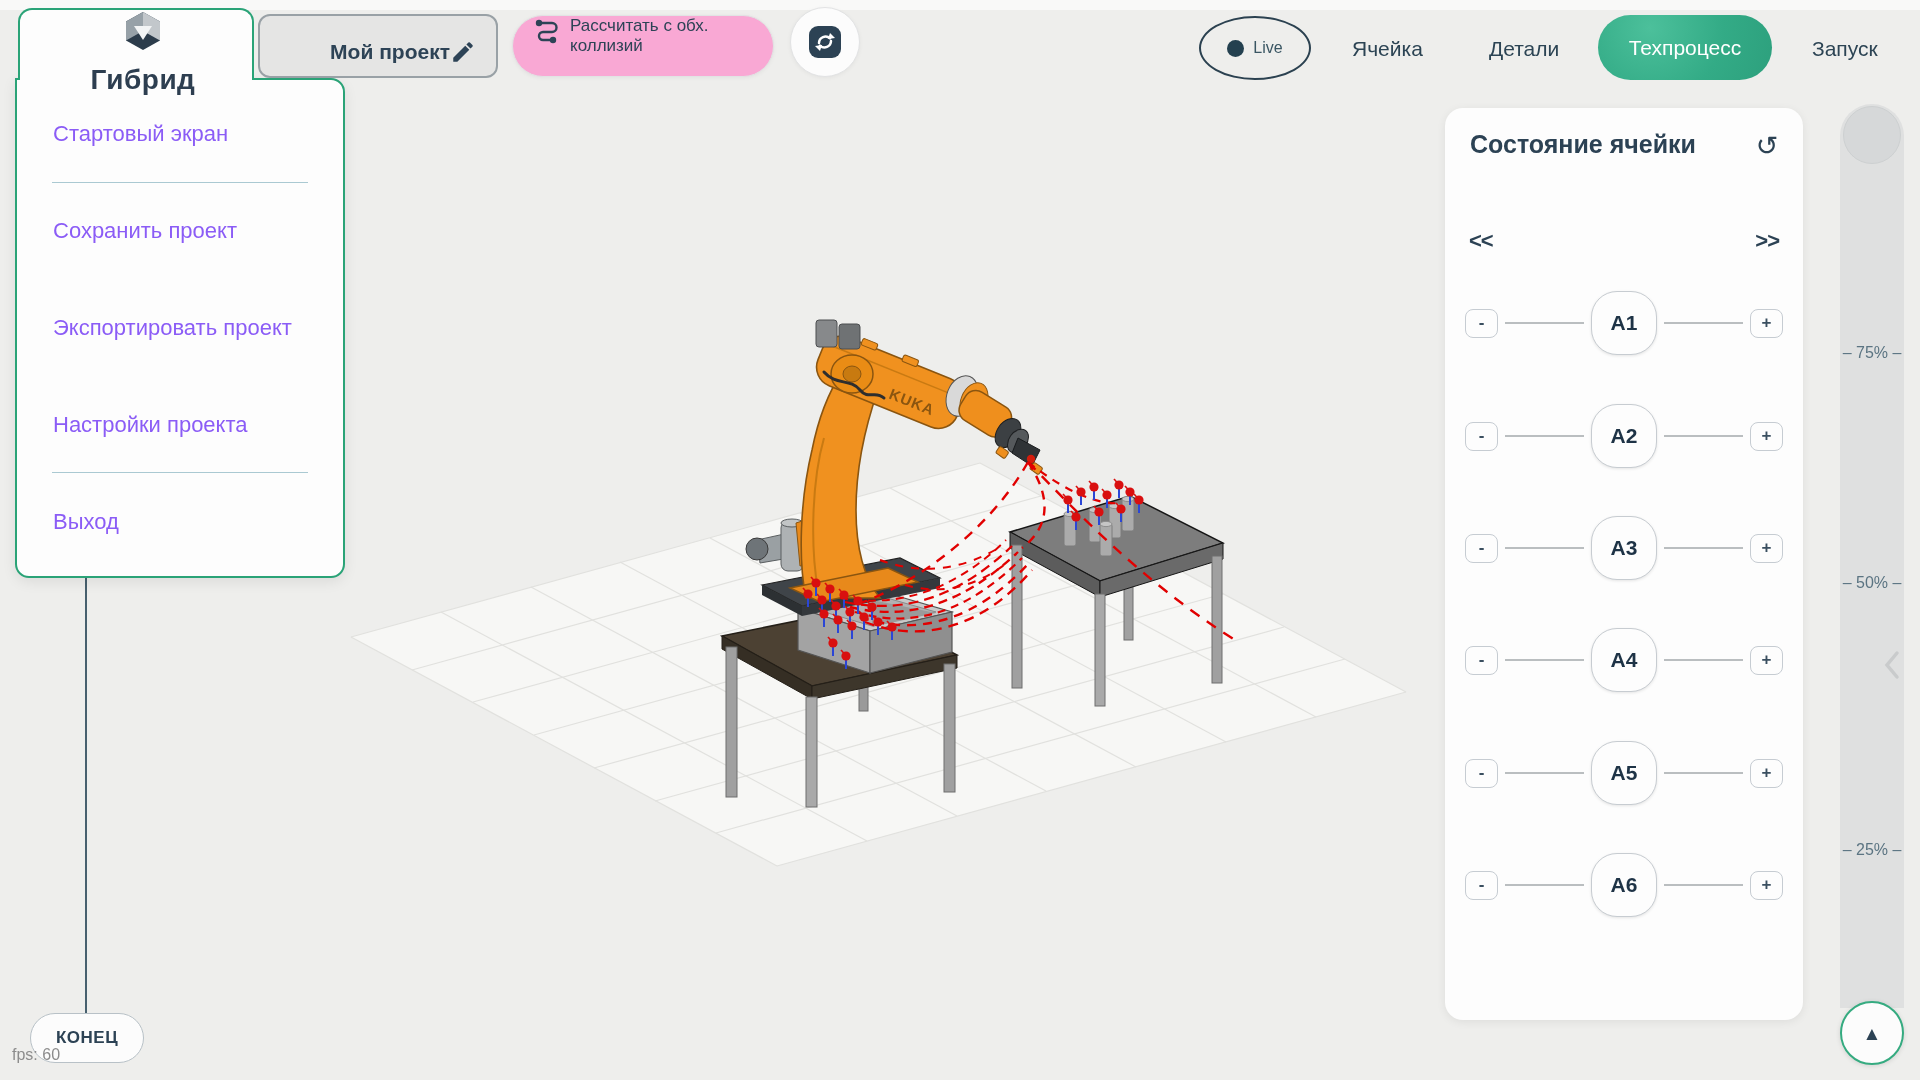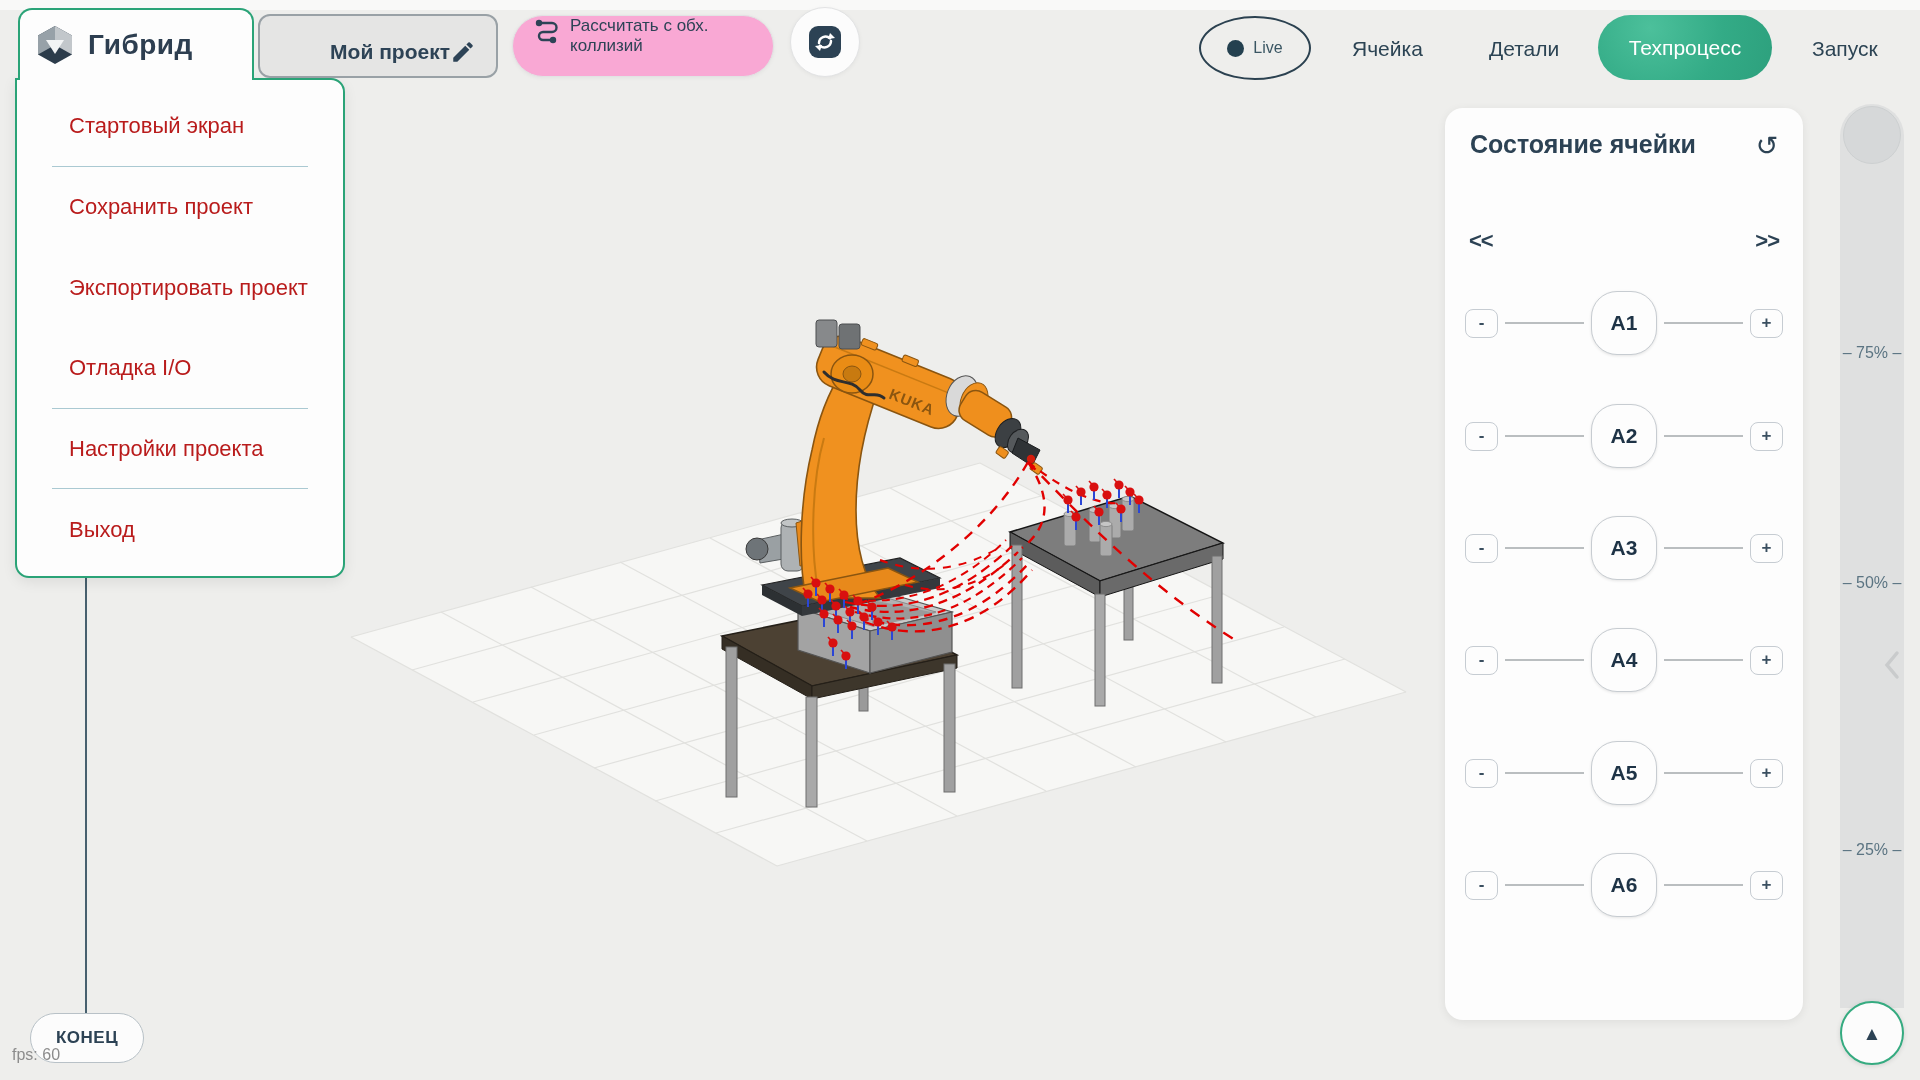--- a/index.html
+++ b/index.html
@@ -8,32 +8,32 @@
     background:#eeeeec;font-family:"Liberation Sans",sans-serif;
     -webkit-font-smoothing:antialiased;
   }
   .abs{position:absolute;}
   
   .top-sheen{left:0;top:0;width:1920px;height:10px;background:#f9f9f8;}
   
   .logo-tab{
     left:18px;top:8px;width:236px;height:72px;background:#fdfdfd;
     border:2px solid #2aa377;border-bottom:none;border-radius:14px 14px 0 0;
-    display:flex;align-items:center;gap:12px;padding-left:14px;box-sizing:border-box;z-index:7;
+    display:flex;align-items:center;gap:12px;padding-left:14px;box-sizing:border-box;z-index:7;flex-direction:column;
   }
   .logo-text{font-size:28px;font-weight:bold;color:#2d3e50;letter-spacing:.5px;}
   .menu-panel{
     left:15px;top:78px;width:330px;height:500px;background:#fdfdfd;
     border:2px solid #2aa377;border-radius:0 14px 14px 14px;
     box-shadow:0 4px 14px rgba(0,0,0,.08);z-index:6;
     display:flex;flex-direction:column;box-sizing:border-box;padding:6px 0;
   }
   .menu-item{
-    flex:1;display:flex;align-items:center;padding-left:52px;
-    font-size:22px;color:#b91c1c;position:relative;cursor:pointer;
+    flex:1;display:flex;align-items:center;padding-left:36px;
+    font-size:22px;color:#8b5cf6;position:relative;cursor:pointer;
   }
   .menu-item.with-divider::after{
     content:"";position:absolute;left:35px;right:35px;bottom:0;height:1px;background:#aac9d2;
   }
   
   .project-tab{
     left:258px;top:14px;width:240px;height:64px;background:#e5e5e4;
     border:2px solid #99a1a6;border-radius:12px;box-sizing:border-box;
     display:flex;align-items:center;justify-content:flex-end;
     padding:12px 20px 0 24px;z-index:7;
@@ -296,21 +296,20 @@
 <div class="abs top-sheen"></div>
 
 <div class="abs end-connector"></div>
 <div class="abs end-btn">КОНЕЦ</div>
 <div class="abs fps-label">fps: 60</div>
 
 <div class="abs menu-panel">
   <div class="menu-item with-divider">Стартовый экран</div>
   <div class="menu-item">Сохранить проект</div>
   <div class="menu-item">Экспортировать проект</div>
-  <div class="menu-item with-divider">Отладка I/O</div>
   <div class="menu-item with-divider">Настройки проекта</div>
   <div class="menu-item">Выход</div>
 </div>
 
 <div class="abs logo-tab">
   <span>
     <svg width="42" height="42" viewBox="0 0 42 42">
       <polygon points="21,2 38,11.5 38,30.5 21,40 4,30.5 4,11.5" fill="#2c3c4b"></polygon>
       <polygon points="21,2 4,11.5 4,30.5 21,21" fill="#97a1a8"></polygon>
       <polygon points="21,2 38,11.5 38,30.5 21,21" fill="#c2c7cb"></polygon>

